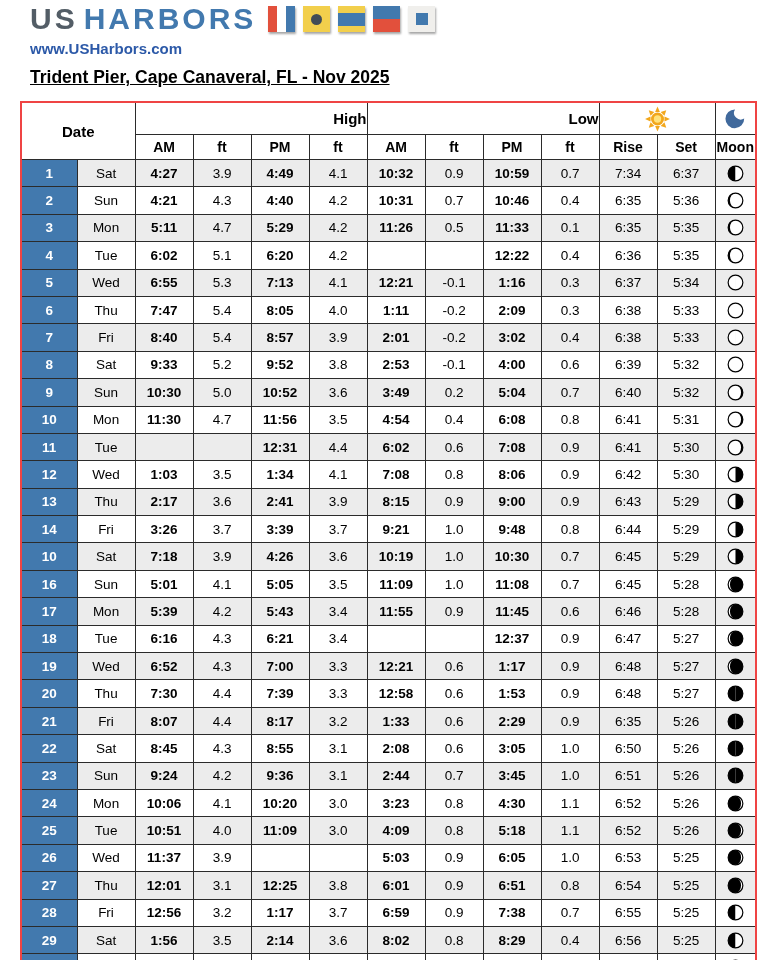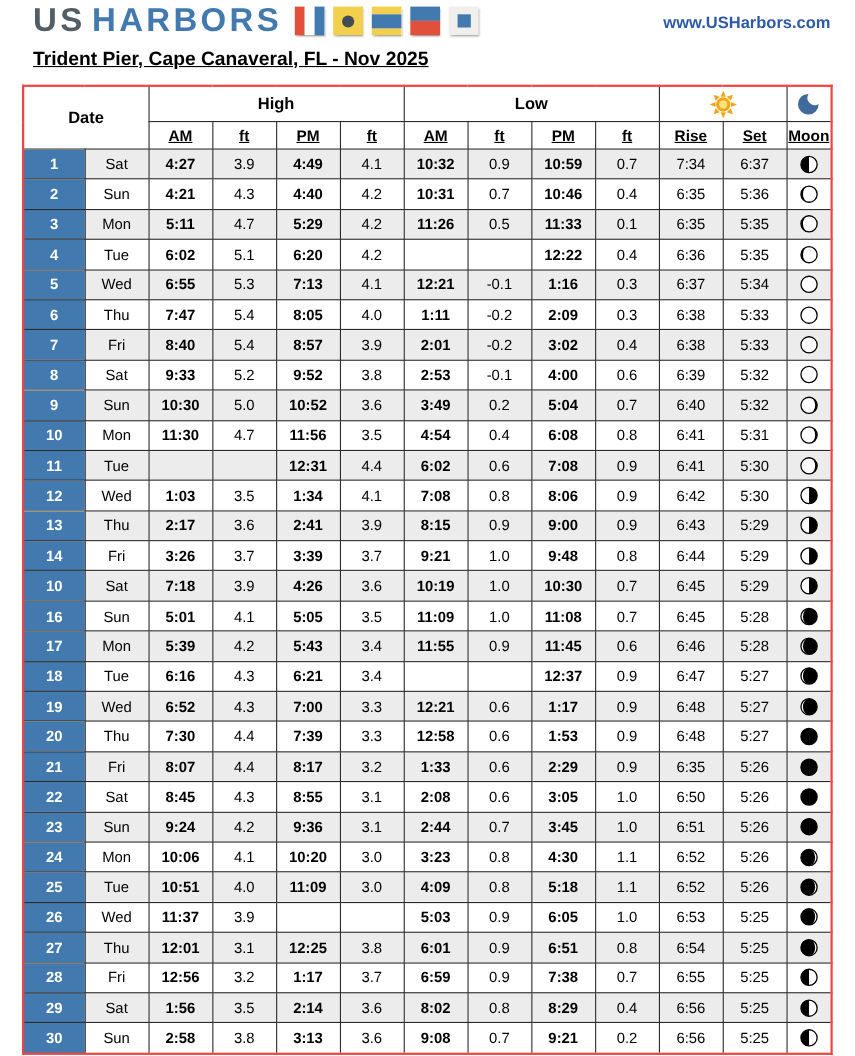--- a/index.html
+++ b/index.html
@@ -1,20 +1,20 @@
 <!DOCTYPE html>
 <html style="--brand-gray: #535D66; --brand-blue: #4279AE; --website-blue: #2C59A8; --header-blue: #D8E9F5; --ampm-yellow: #FCEE8E; --date-blue: #4279AE; --row-gray: #ECECEC; --flag-red: #E2503C; --flag-yellow: #F2CF4C; --flag-navy: #414C57; --flag-offwhite: #F0EFEC; --sun-orange: #F2A71B; --sun-yellow: #FFE27A; --moon-blue: #40699C;"><head>
 <meta charset="utf-8">
 <style>
   html,body{margin:0;padding:0;background:#fff;}
   body{width:777px;font-family:"Liberation Sans",sans-serif;-webkit-font-smoothing:antialiased;}
   .page{width:777px;height:960px;box-sizing:border-box;padding:5px 20px 0 20px;overflow:hidden;}
 
   
-  .masthead{display:flex;justify-content:space-between;align-items:flex-start;padding-left:10px;}
+  .masthead{display:flex;justify-content:space-between;align-items:flex-start;padding-left:10px;flex-direction:column;}
   .logo{display:flex;align-items:center;gap:12px;}
   .logo-text{font-size:30px;font-weight:bold;letter-spacing:3px;line-height:28px;white-space:nowrap;}
   .logo-us{color:var(--brand-gray,#535D66);margin-right:6px;}
   .logo-harbors{color:var(--brand-blue,#4279AE);}
   .flags{display:flex;gap:8px;align-items:center;}
   .flag{width:27px;height:26px;display:flex;box-shadow:1px 2px 2px rgba(0,0,0,.35);flex:none;}
   .flag .fs{flex:1;}
   .flag.india{background:var(--flag-yellow,#F2CF4C);align-items:center;justify-content:center;}
   .flag .dot{width:11px;height:11px;border-radius:50%;background:var(--flag-navy,#414C57);}
   .flag.delta{flex-direction:column;}
@@ -22,22 +22,22 @@
   .flag.echo{flex-direction:column;} .flag.echo .half{flex:1;}
   .flag.sierra{background:var(--flag-offwhite,#F0EFEC);align-items:center;justify-content:center;}
   .flag .sq{width:12px;height:12px;background:var(--brand-blue,#4279AE);}
   .website{font-size:15px;font-weight:bold;color:var(--website-blue,#2C59A8);margin-top:7px;margin-right:2px;}
   .title{font-size:17.5px;font-weight:bold;color:#000;margin:10px 0 0 10px;text-decoration:underline;}
 
   
   table{border-collapse:collapse;table-layout:fixed;width:737px;margin-top:13px;border:2px solid #ef4444;}
   th,td{border:1px solid #2b2b2b;text-align:center;padding:0;white-space:nowrap;overflow:hidden;}
   thead tr.group-row th{height:31px;font-size:15px;font-weight:bold;background:#fff;}
-  thead tr.unit-row th{height:24px;font-size:14px;font-weight:bold;background:#fff;text-decoration:underline;}
-  th.group{background:var(--header-blue,#D8E9F5);}
+  thead tr.unit-row th{height:24px;font-size:14px;font-weight:bold;background:#fff;}
+  th.group{background:var(--header-blue,#D8E9F5);text-align:right;}
   th.ampm{background:var(--ampm-yellow,#FCEE8E);}
   tbody td{height:26.4px;font-size:13.5px;color:#000;}
   td.num{background:var(--date-blue,#4279AE);color:#fff;font-weight:bold;}
   tr.odd td.c{background:var(--row-gray,#ECECEC);}
   tr.even td.c{background:#fff;}
   td.time{font-weight:bold;}
   td.moon svg{display:block;margin:0 auto;}
   th svg{display:block;margin:0 auto;}
 </style>
 </head>

